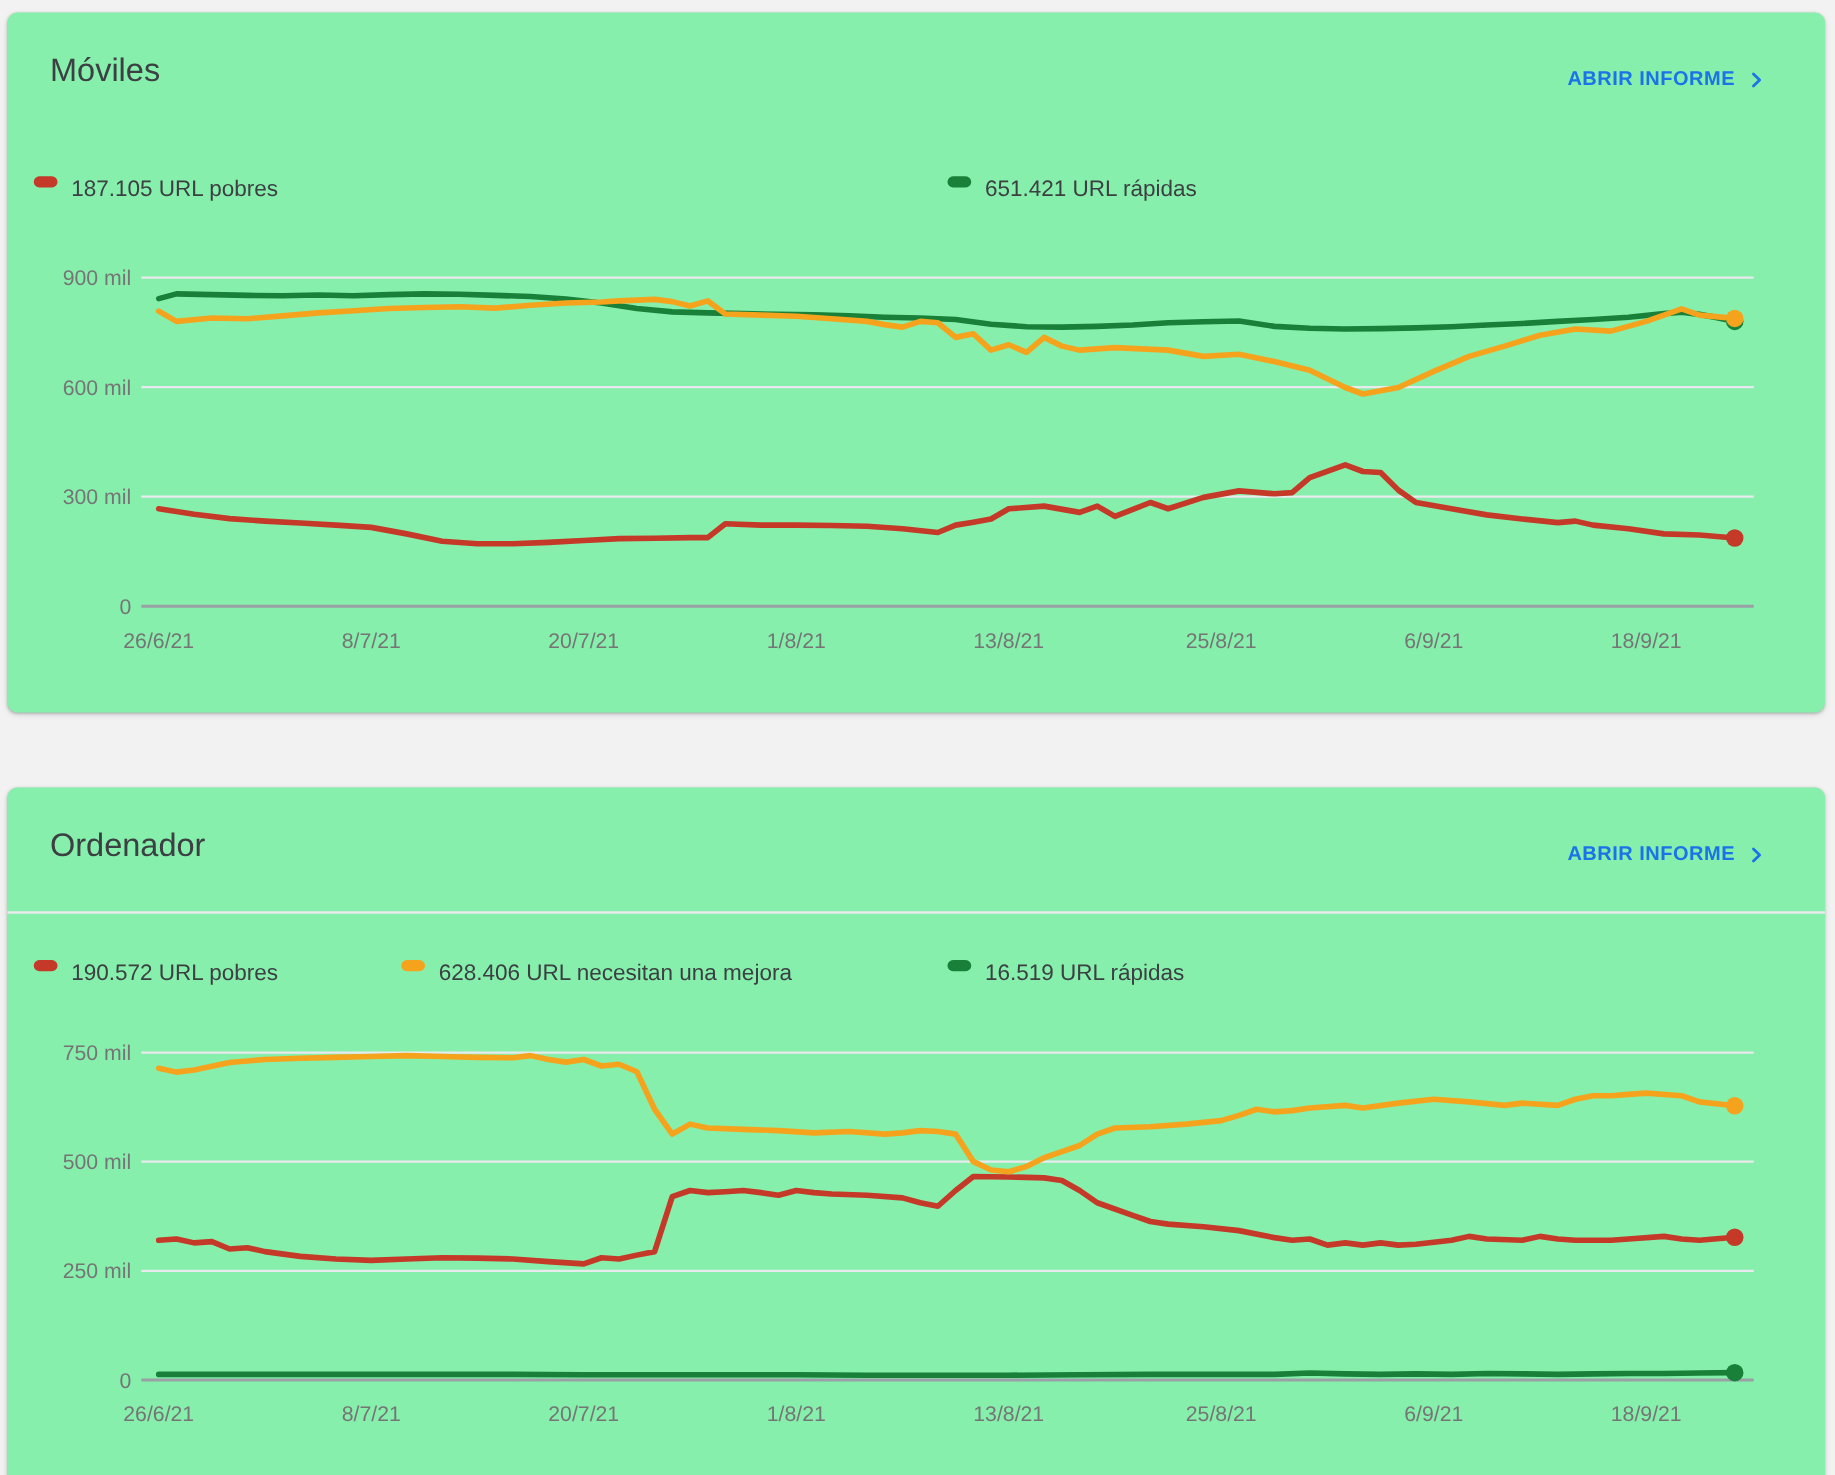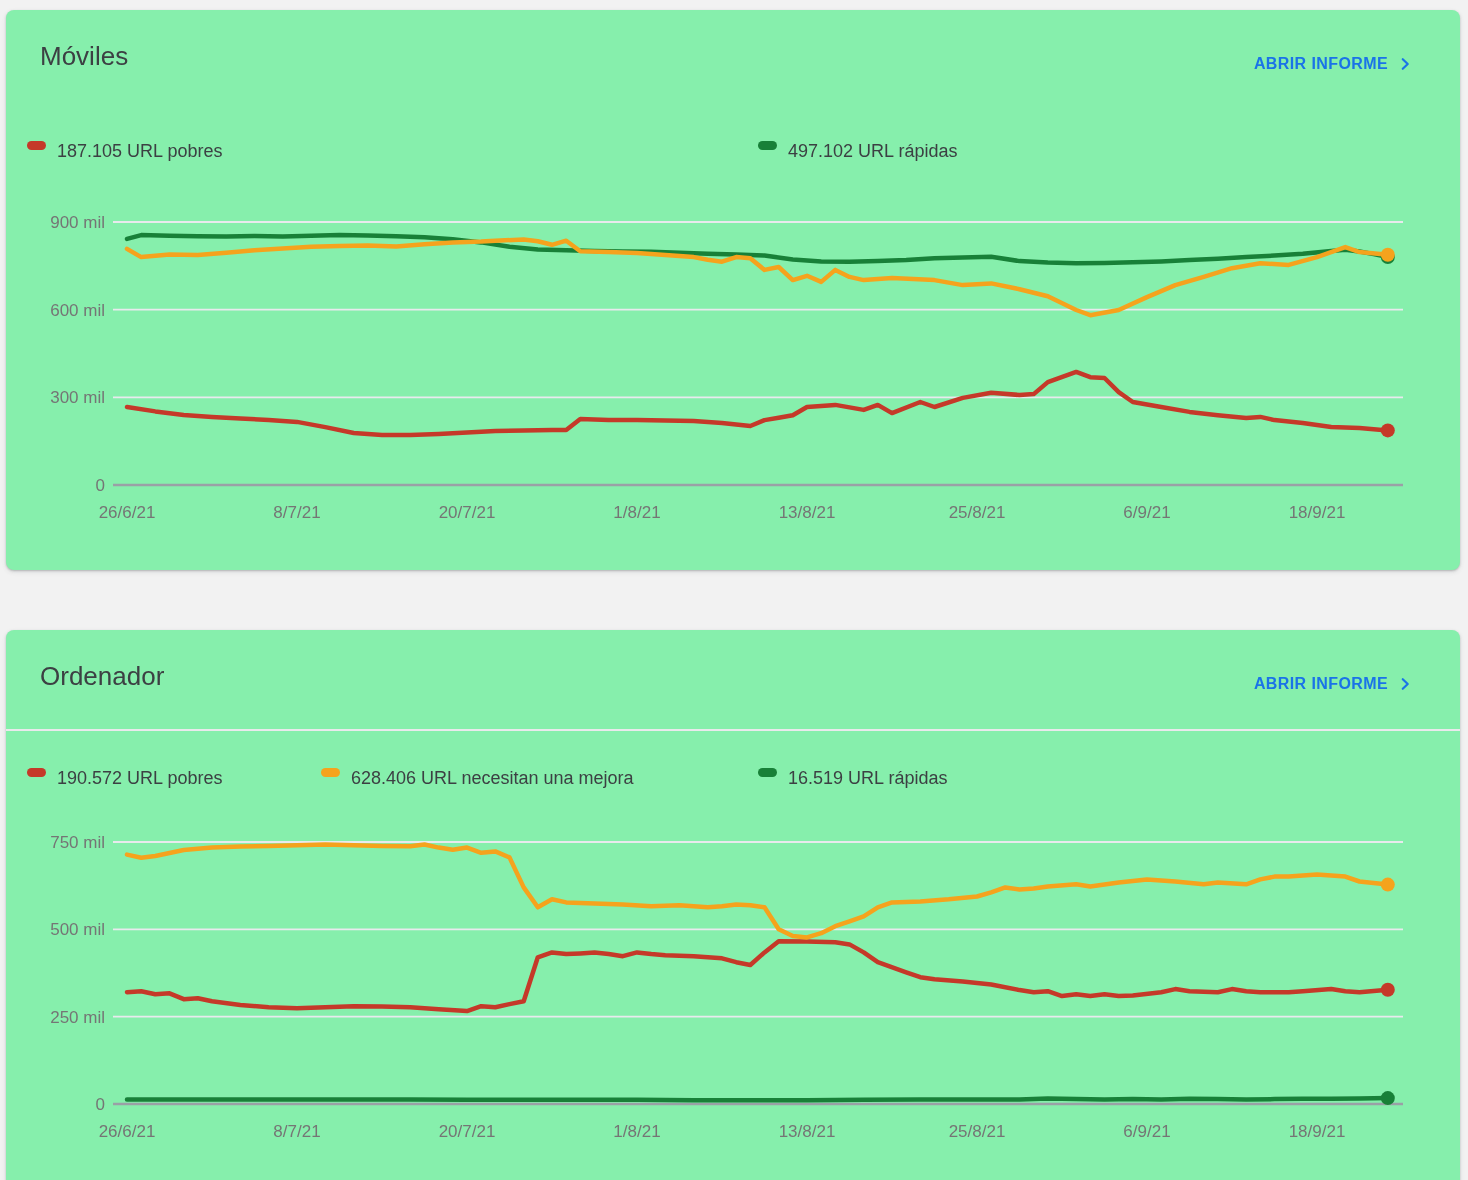--- a/index.html
+++ b/index.html
@@ -49,21 +49,21 @@
           <path d="M9.3 6.2l6 5.8-6 5.8" fill="none" stroke="#1a73e8" stroke-width="2.6" stroke-linecap="round" stroke-linejoin="round"></path>
         </svg>
     </span>
   </a>
   <div class="legend-item li-0">
     <span class="swatch" style="background: rgb(197, 57, 41);"></span>
     <span class="legend-label">187.105 URL pobres</span>
   </div>
   <div class="legend-item li-2">
     <span class="swatch" style="background: rgb(24, 128, 56);"></span>
-    <span class="legend-label">497.102 URL rápidas</span>
+    <span class="legend-label">651.421 URL rápidas</span>
   </div>
   <svg class="chart-svg" id="chart-svg-0" viewBox="0 0 1454 350">
       <line x1="107" y1="300" x2="1397" y2="300" stroke="#9aa0a6" stroke-width="2.5"></line>
       <text x="99" y="306" text-anchor="end">0</text>
       <line x1="107" y1="212.3" x2="1397" y2="212.3" stroke="#e8eaed" stroke-width="1.8"></line>
       <text x="99" y="218.3" text-anchor="end">300 mil</text>
       <line x1="107" y1="124.7" x2="1397" y2="124.7" stroke="#e8eaed" stroke-width="1.8"></line>
       <text x="99" y="130.7" text-anchor="end">600 mil</text>
       <line x1="107" y1="37" x2="1397" y2="37" stroke="#e8eaed" stroke-width="1.8"></line>
       <text x="99" y="43" text-anchor="end">900 mil</text>

